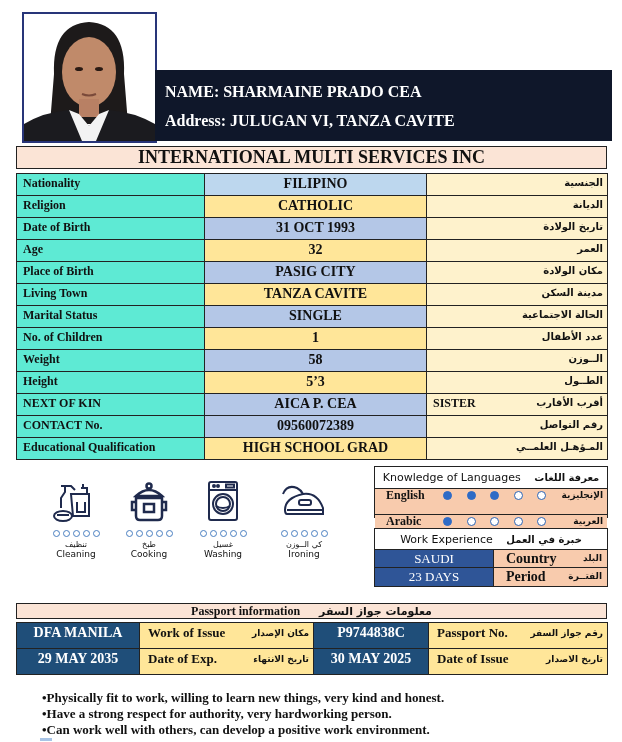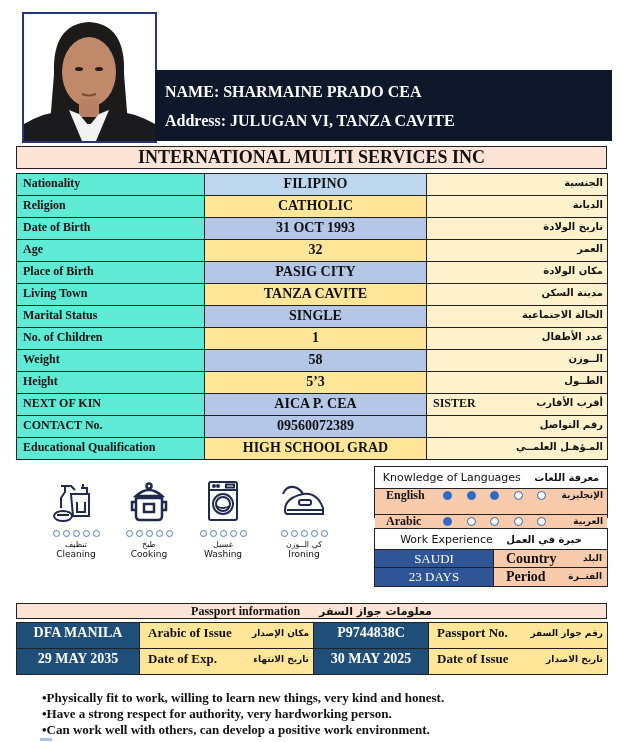--- a/index.html
+++ b/index.html
@@ -281,21 +281,21 @@
   <colgroup>
       <col style="width:123px">
       <col style="width:174px">
       <col style="width:115px">
       <col style="width:179px">
     </colgroup>
   <tbody>
     <tr>
       <td class="v">DFA MANILA</td>
       <td class="k">
-        <span>Arabic of Issue</span>
+        <span>Work of Issue</span>
         <span class="ar">مكان الإصدار</span>
       </td>
       <td class="v">P9744838C</td>
       <td class="k">
         <span>Passport No.</span>
         <span class="ar">رقم جواز السفر</span>
       </td>
     </tr>
     <tr>
       <td class="v">29 MAY 2035</td>

